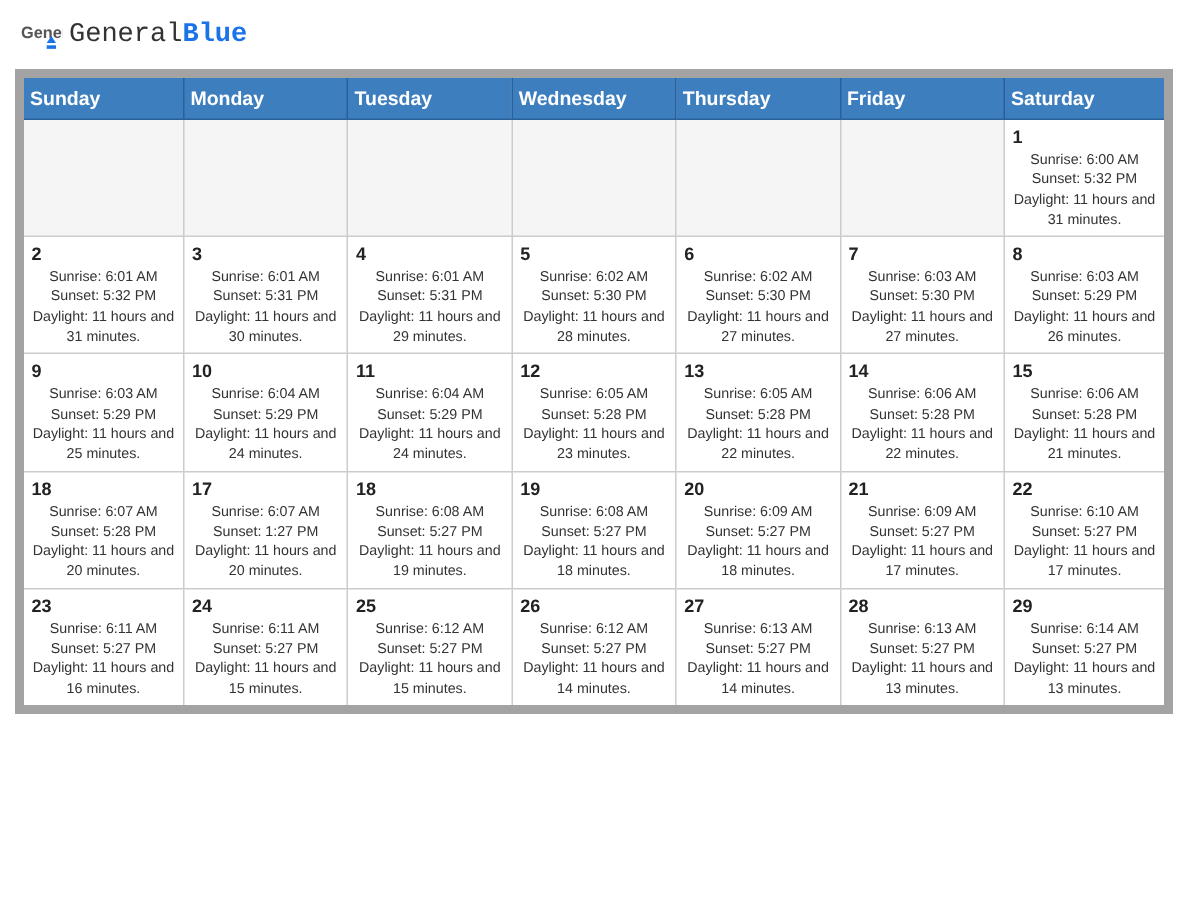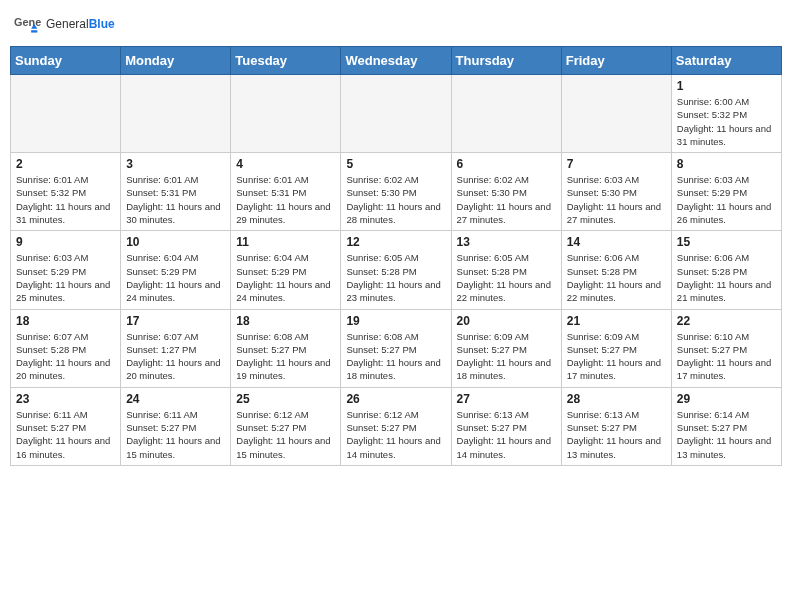--- a/index.html
+++ b/index.html
@@ -16,44 +16,45 @@
       align-items: flex-start;
       margin-bottom: 8px;
       padding: 0 4px;
     }
     .logo {
       display: flex;
       align-items: center;
       gap: 4px;
     }
     .logo-text {
-      font-size: 12px;
+      font-size: 18px;
       color: #333;
       font-weight: normal;
       line-height: 1.2;
+      font-family: Liberation Mono, monospace;
     }
     .logo-text span { color: #1a73e8; font-weight: bold; }
     .logo-icon {
       width: 28px;
       height: 28px;
     }
     .title-block { text-align: right; }
     .month-title {
       font-size: 32px;
       font-weight: bold;
       color: #222;
     }
     .subtitle {
       font-size: 15px;
       color: #444;
     }
     .calendar {
       width: 100%;
       border-collapse: collapse;
-      border: 1px solid #a3a3a3;
+      border: 6px solid #a3a3a3;
     }
     .calendar th {
       background-color: #3d7ebf;
       color: #fff;
       font-size: 13px;
       font-weight: bold;
       padding: 6px 4px;
       text-align: left;
       border: 1px solid #2a6099;
     }
@@ -74,20 +75,21 @@
       font-size: 12px;
       font-weight: bold;
       color: #222;
       display: block;
       margin-bottom: 2px;
     }
     .day-info {
       font-size: 9.5px;
       line-height: 1.4;
       color: #333;
+      text-align: center;
     }
   </style>
 </head>
 <body>
 
 <div class="header">
   <div class="logo">
     <svg class="logo-icon" viewBox="0 0 36 36">
       <text x="0" y="20" font-size="14" font-family="Arial" font-weight="bold" fill="#555">General</text>
       <polygon points="22,24 30,24 26,18" fill="#1a73e8"></polygon>

